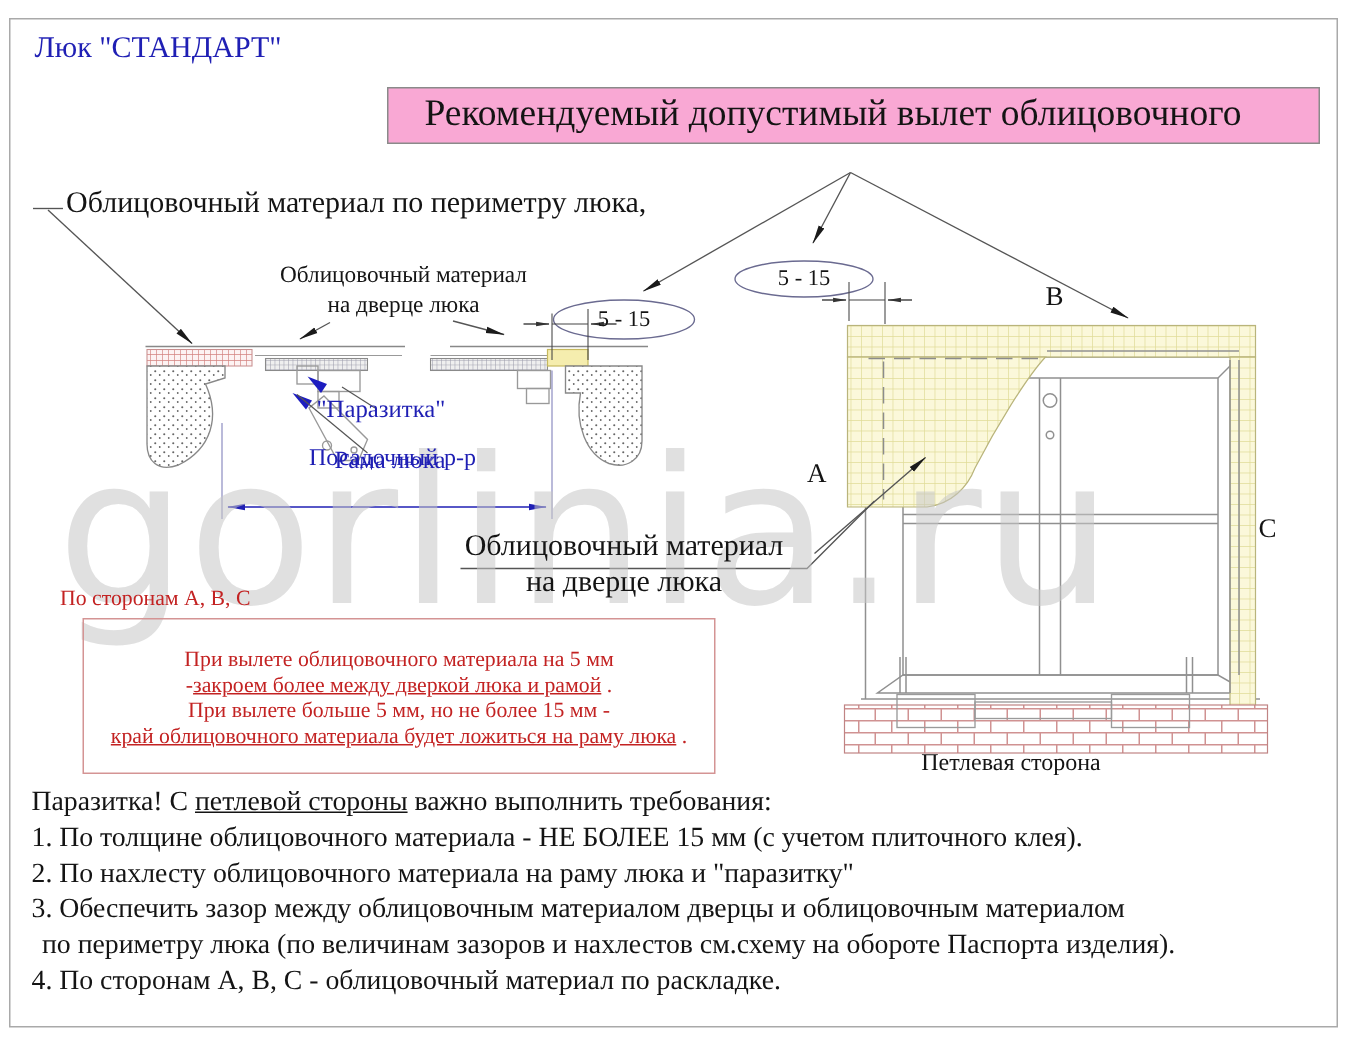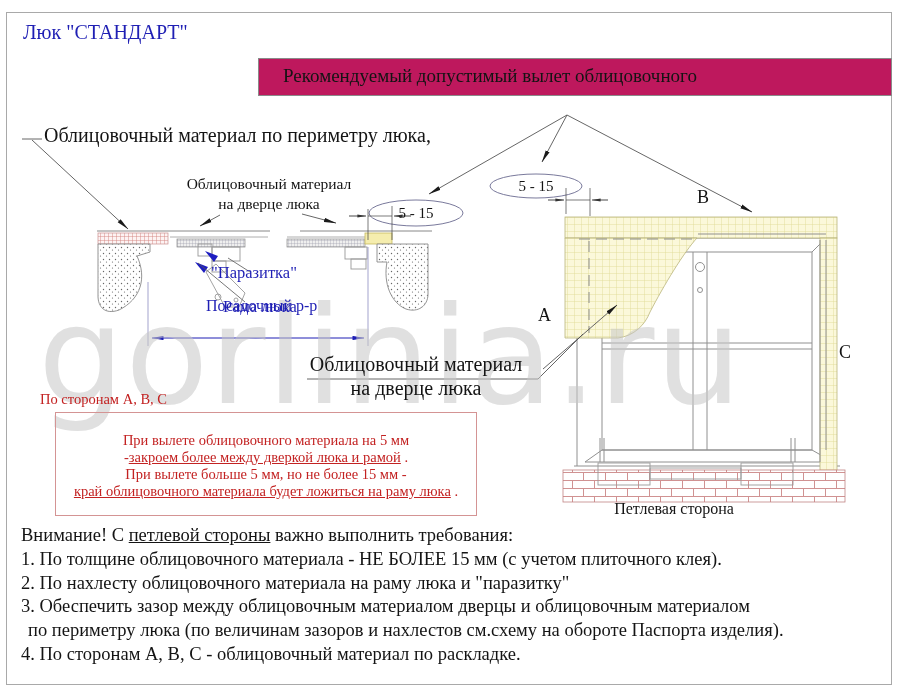--- a/index.html
+++ b/index.html
@@ -13,22 +13,22 @@
   }
   .abs{position:absolute;z-index:3;}
   .border-frame{left:6px;top:12px;width:884px;height:671px;border:1px solid #a9a9a9;z-index:0;}
   svg.draw{position:absolute;left:0;top:0;z-index:1;}
   .wm{
     left:38px;top:288px;z-index:2;font-family:"DejaVu Sans",sans-serif;
     font-size:136px;line-height:1;color:#c7c7c7;opacity:.55;letter-spacing:1px;white-space:nowrap;
   }
   .title{left:23px;top:21px;font-size:20px;color:var(--blue);white-space:nowrap;}
   .recbox{
-    left:258px;top:58px;width:602px;border:1px solid #8a8a8a;background:#be185d;
-    padding:5px 16px 7px 14px;font-size:19px;line-height:24px;white-space:nowrap;
+    left:258px;top:58px;width:602px;border:1px solid #8a8a8a;background:#f9a8d4;
+    padding:5px 4px 7px 14px;font-size:25px;line-height:24px;white-space:nowrap;
   }
   .recbox .l1{text-indent:10px;}
   .lbl-perimeter{left:36px;top:126px;font-size:20px;line-height:19px;white-space:nowrap;}
   .lbl-perimeter .l1{padding-left:8px;}
   .lbl-door{left:183px;top:174px;width:172px;text-align:center;font-size:15.5px;line-height:19.5px;}
   .blue{color:var(--blue);white-space:nowrap;}
   .parazitka{left:211px;top:263px;font-size:16.5px;}
   .framelbl{left:223px;top:297px;font-size:16.5px;text-align:right;}
   .mountlbl{left:206px;top:297px;font-size:16px;}
   .dim{width:70px;text-align:center;font-size:15px;white-space:nowrap;}
@@ -246,21 +246,21 @@
   <div class="abs redhead red">По сторонам А, В, С</div>
 
   <div class="abs redbox red">
     <div>При вылете облицовочного материала  на 5 мм</div>
     <div><span>-</span><span class="ul">закроем более между дверкой люка и рамой</span><span> .</span></div>
     <div>При вылете больше 5 мм, но не более 15 мм -</div>
     <div><span class="ul">край облицовочного материала будет ложиться на раму люка</span><span> .</span></div>
   </div>
 
   <div class="abs reqs">
-    <div><span>Внимание! С </span><span class="ul">петлевой стороны</span><span> важно выполнить требования:</span></div>
+    <div><span>Паразитка! С </span><span class="ul">петлевой стороны</span><span> важно выполнить требования:</span></div>
     <div>1. По толщине облицовочного материала - НЕ БОЛЕЕ 15 мм (с учетом плиточного клея).</div>
     <div>2. По нахлесту облицовочного материала на раму люка и "паразитку"</div>
     <div>3. Обеспечить зазор между облицовочным материалом дверцы и облицовочным материалом</div>
     <div class="cont">по периметру люка (по величинам зазоров и нахлестов см.схему на обороте Паспорта изделия).</div>
     <div>4. По сторонам А, В, С - облицовочный материал по раскладке.</div>
   </div>
 
 </div>
 
 </body></html>

